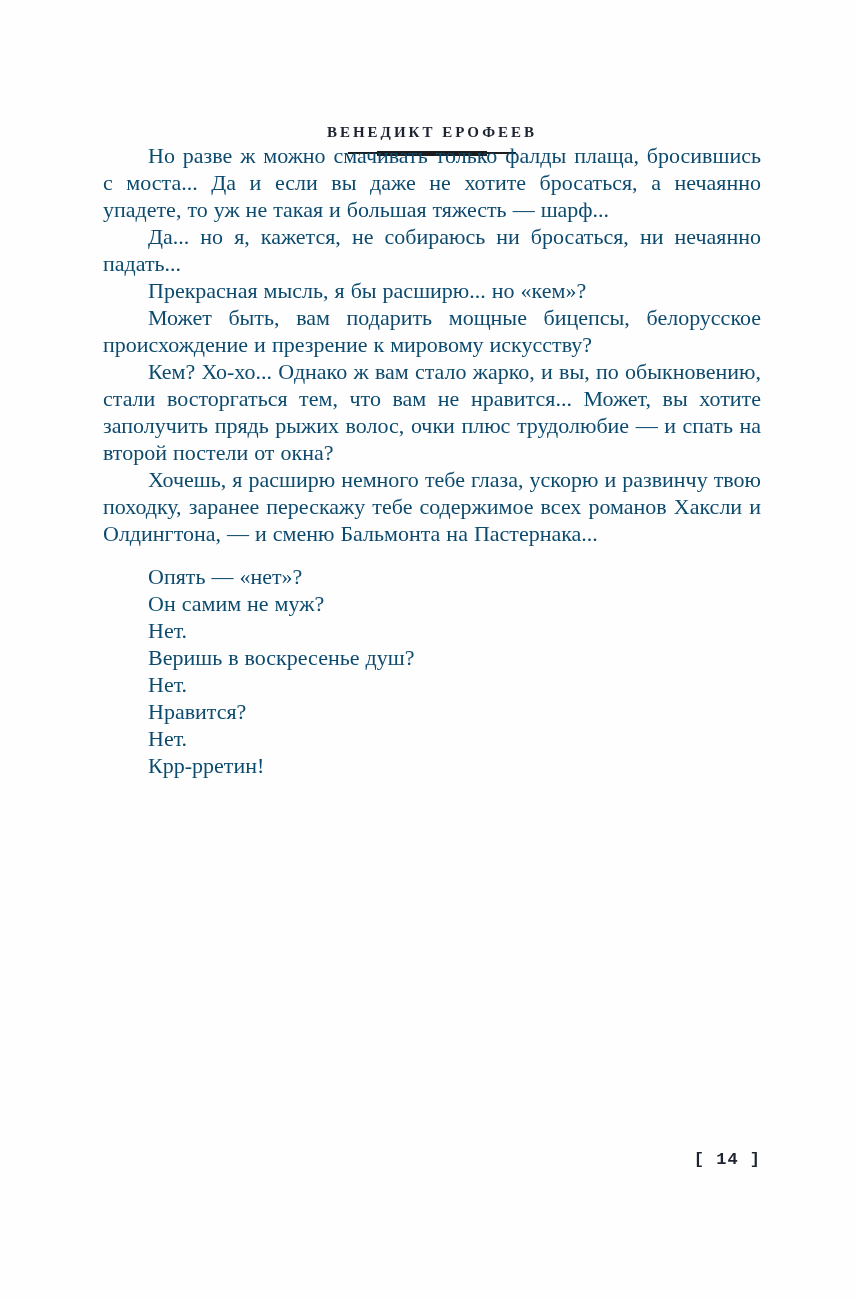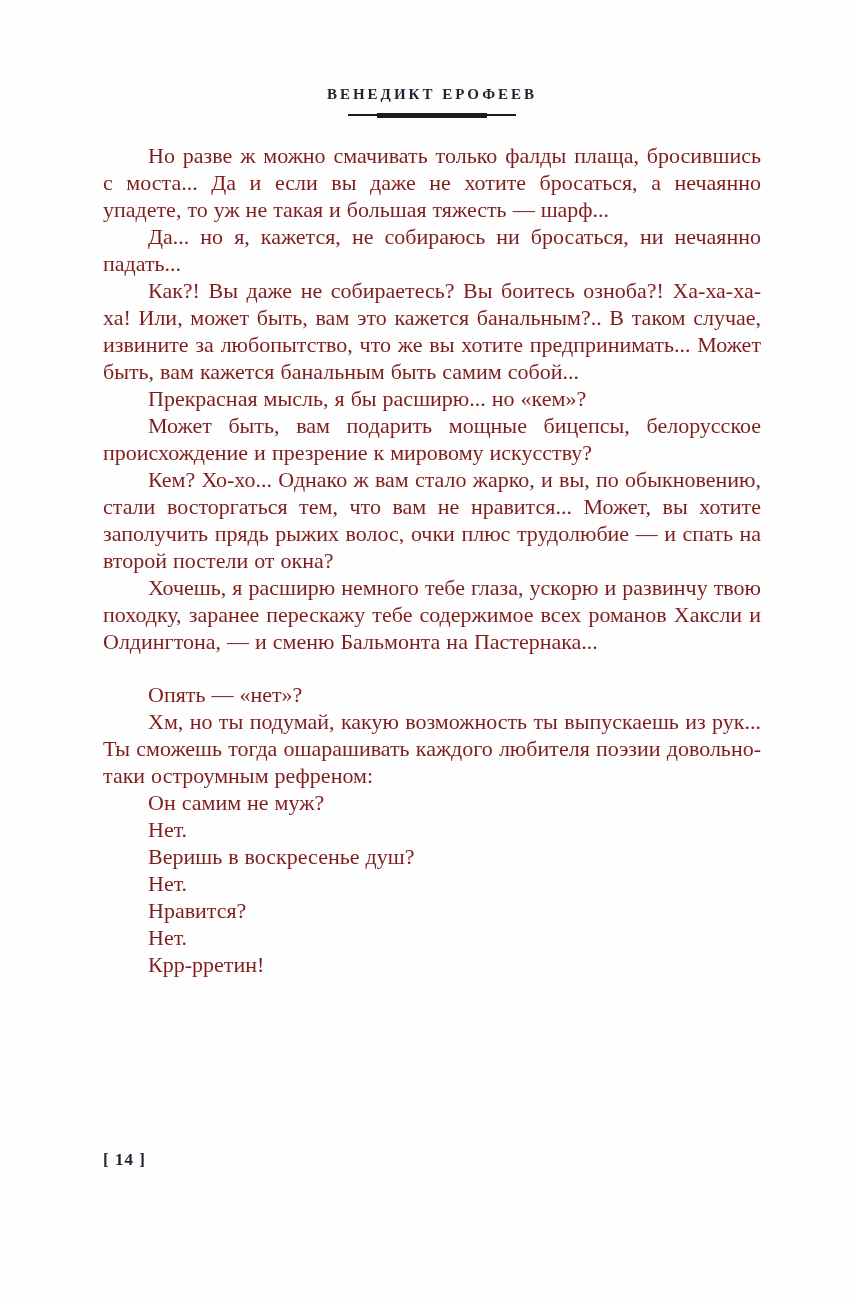--- a/index.html
+++ b/index.html
@@ -18,20 +18,21 @@
   .running-header {
     position: absolute;
     top: 86px; left: 103px; width: 658px;
     text-align: center;
   }
   .running-title {
     font-size: 15px;
     font-weight: bold;
     letter-spacing: 3px;
     color: #1d2330;
+    margin-top: 38px;
   }
   .ornament {
     margin-top: 9px;
     display: flex;
     align-items: center;
     justify-content: center;
     height: 6px;
   }
   .ornament .thin {
     width: 29px; height: 2px;
@@ -40,34 +41,35 @@
   .ornament .thick {
     width: 110px; height: 5px;
     background: #1c1c1c;
   }
   .page-body {
     position: absolute;
     top: 142px; left: 103px; width: 658px;
     font-size: 22px;
     line-height: 27px;
     text-align: justify;
-    color: #7f1d1d;
+    color: #0c4a6e;
     hyphens: manual;
     -webkit-hyphens: manual;
   }
   .text-section p {
     margin: 0;
     text-indent: 45px;
     word-spacing: 0.5px;
   }
-  .text-section + .text-section { margin-top: 26px; }
+  .text-section + .text-section { margin-top: 16px; }
   .page-footer {
     position: absolute;
     top: 1150px; left: 103px; width: 658px;
-    text-align: left;
+    text-align: right;
+    font-family: Liberation Mono, monospace;
   }
   .page-number {
     font-size: 17px;
     font-weight: bold;
     letter-spacing: 1px;
     color: #1d2330;
   }
 </style>
 </head>
 <body>
@@ -79,29 +81,27 @@
       <span class="thin"></span>
       <span class="thick"></span>
       <span class="thin"></span>
     </div>
   </header>
 
   <main class="page-body" id="body-sections">
       <section class="text-section">
         <p>Но разве ж можно смачивать только фалды плаща, бросив­шись с моста... Да и если вы даже не хотите бросаться, а неча­янно упадете, то уж не такая и большая тяжесть — шарф...</p>
         <p>Да... но я, кажется, не собираюсь ни бросаться, ни нечаянно падать...</p>
-        <p>Как?! Вы даже не собираетесь? Вы боитесь озноба?! Ха-ха-ха-ха! Или, может быть, вам это кажется банальным?.. В та­ком случае, извините за любопытство, что же вы хотите пред­принимать... Может быть, вам кажется банальным быть самим собой...</p>
         <p>Прекрасная мысль, я бы расширю... но «кем»?</p>
         <p>Может быть, вам подарить мощные бицепсы, белорусское происхождение и презрение к мировому искусству?</p>
         <p>Кем? Хо-хо... Однако ж вам стало жарко, и вы, по обыкнове­нию, стали восторгаться тем, что вам не нравится... Может, вы хотите заполучить прядь рыжих волос, очки плюс трудолю­бие — и спать на второй постели от окна?</p>
         <p>Хочешь, я расширю немного тебе глаза, ускорю и развинчу твою походку, заранее перескажу тебе содержимое всех романов Хаксли и Олдингтона, — и сменю Бальмонта на Пастернака...</p>
       </section>
       <section class="text-section">
         <p>Опять — «нет»?</p>
-        <p>Хм, но ты подумай, какую возможность ты выпускаешь из рук... Ты сможешь тогда ошарашивать каждого любителя поэзии довольно-таки остроумным рефреном:</p>
         <p>Он самим не муж?</p>
         <p>Нет.</p>
         <p>Веришь в воскресенье душ?</p>
         <p>Нет.</p>
         <p>Нравится?</p>
         <p>Нет.</p>
         <p>Крр-рретин!</p>
       </section>
     </main>
 

